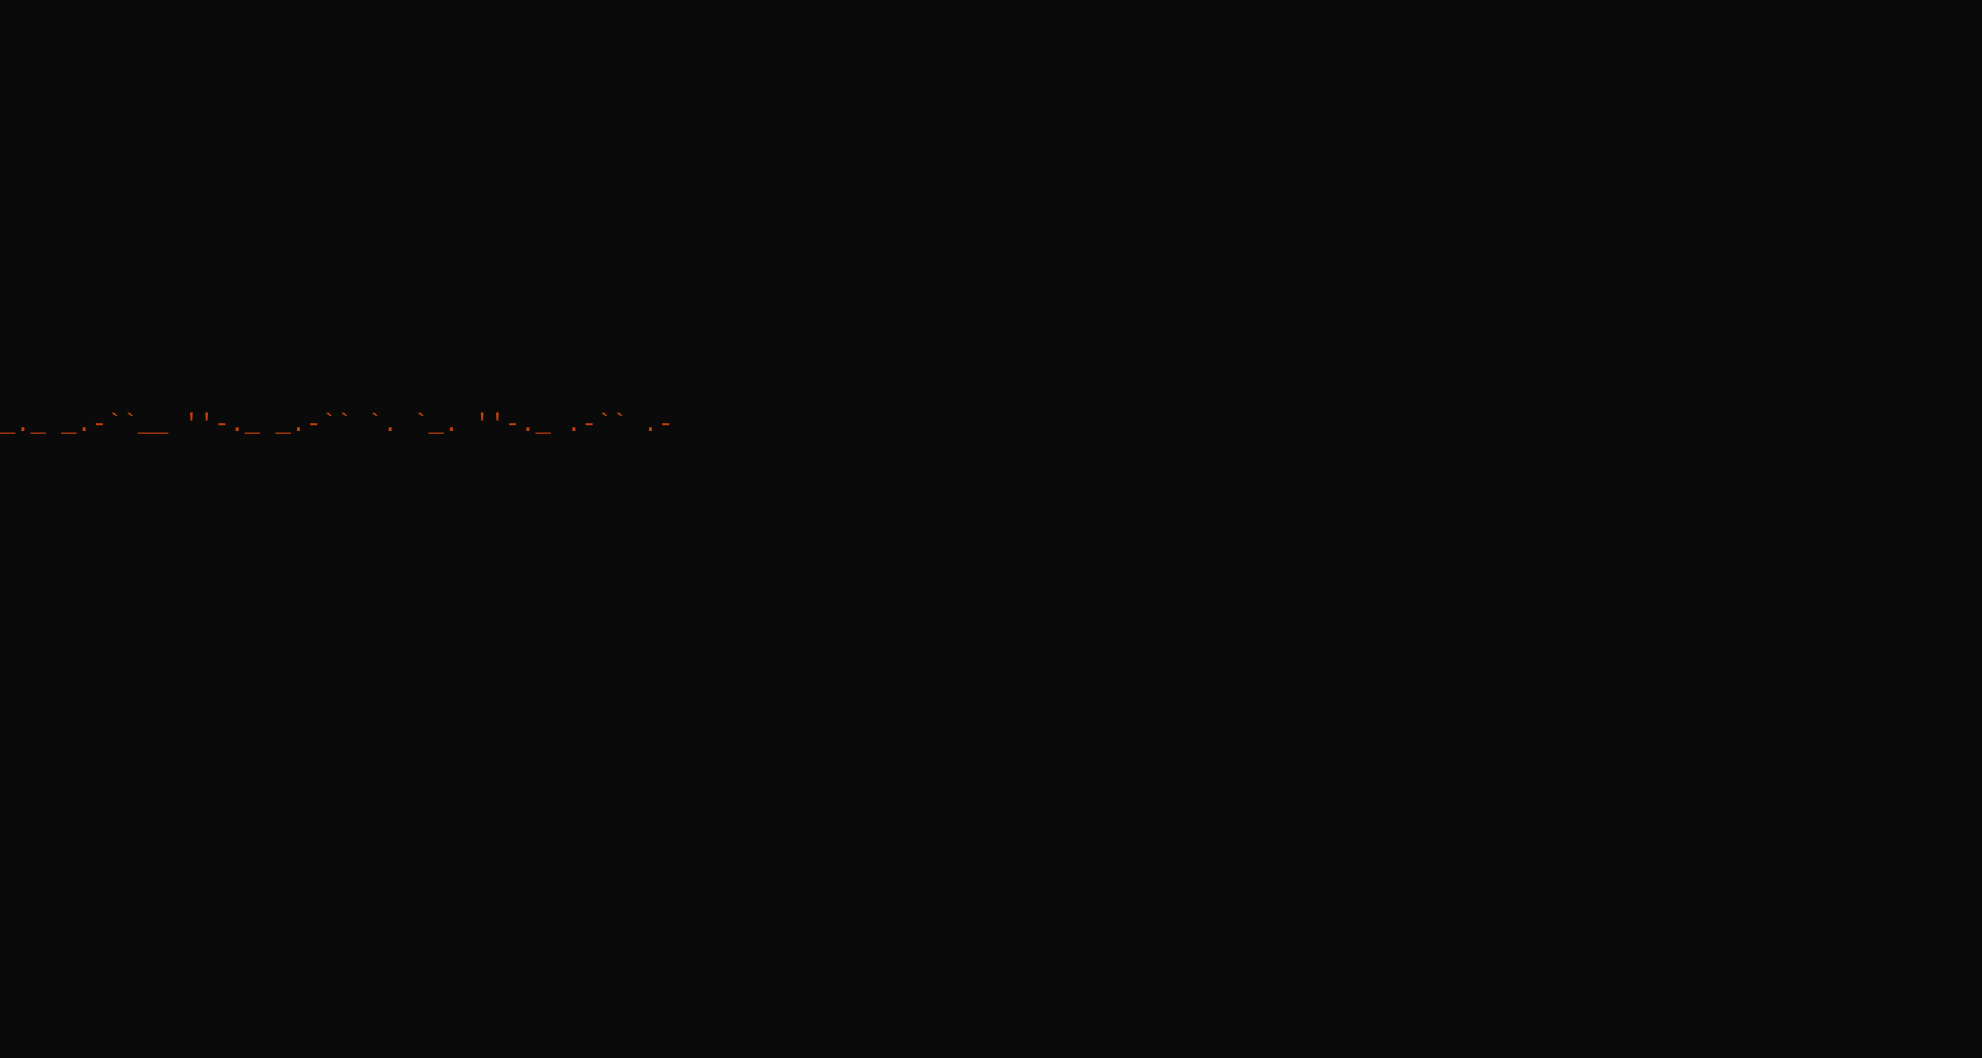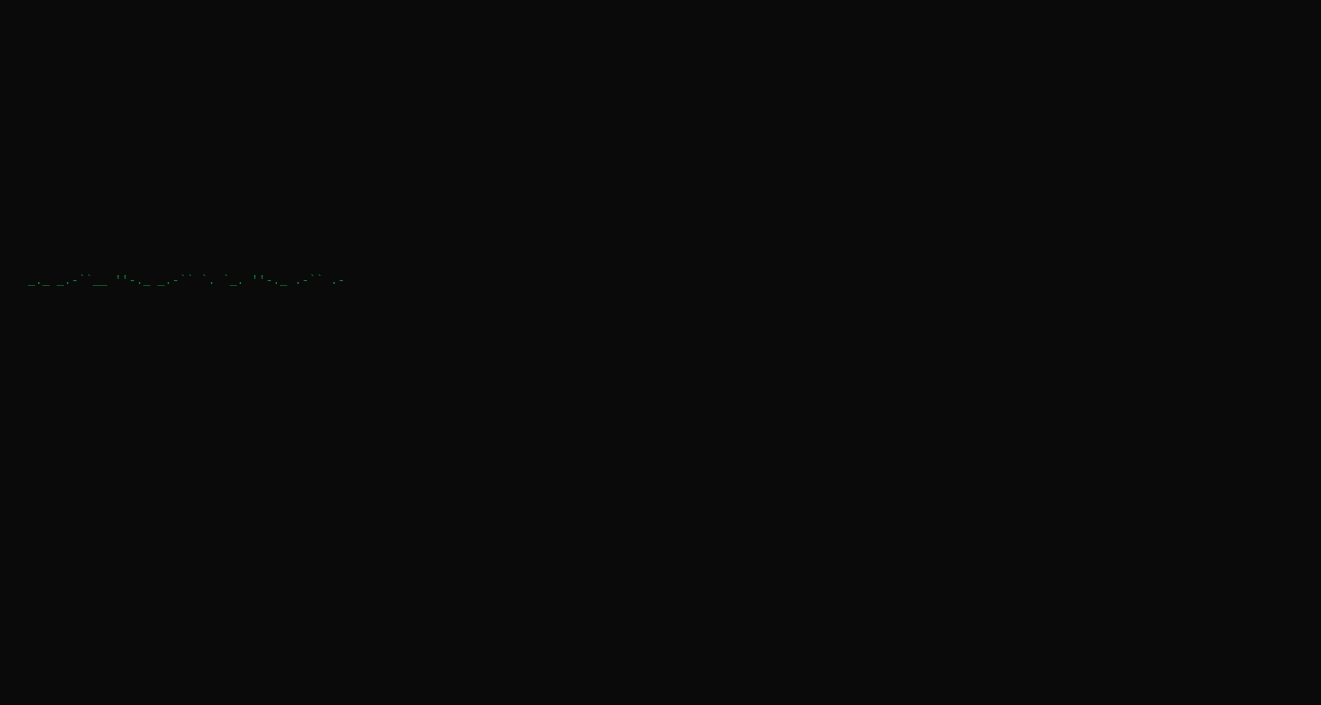--- a/index.html
+++ b/index.html
@@ -29,25 +29,24 @@
     }
     .log-line {
       color: #ffffff;
     }
     .ascii-section {
       display: flex;
       flex-direction: row;
       margin-top: 2px;
     }
     .ascii-art {
-      color: #15803d;
-      font-size: 12px;
+      color: #c2410c;
+      font-size: 17px;
       line-height: 1.35;
       min-width: 540px;
-      padding-left: 28px;
     }
   </style>
 </head>
 <body>
 
 <div class="terminal">
   <div class="prompt-line"><span class="prompt-user"></span><span class="prompt-dollar"></span><span></span></div>
   <div class="log-line"></div>
   <div class="log-line"></div>
   <div class="log-line"></div>

